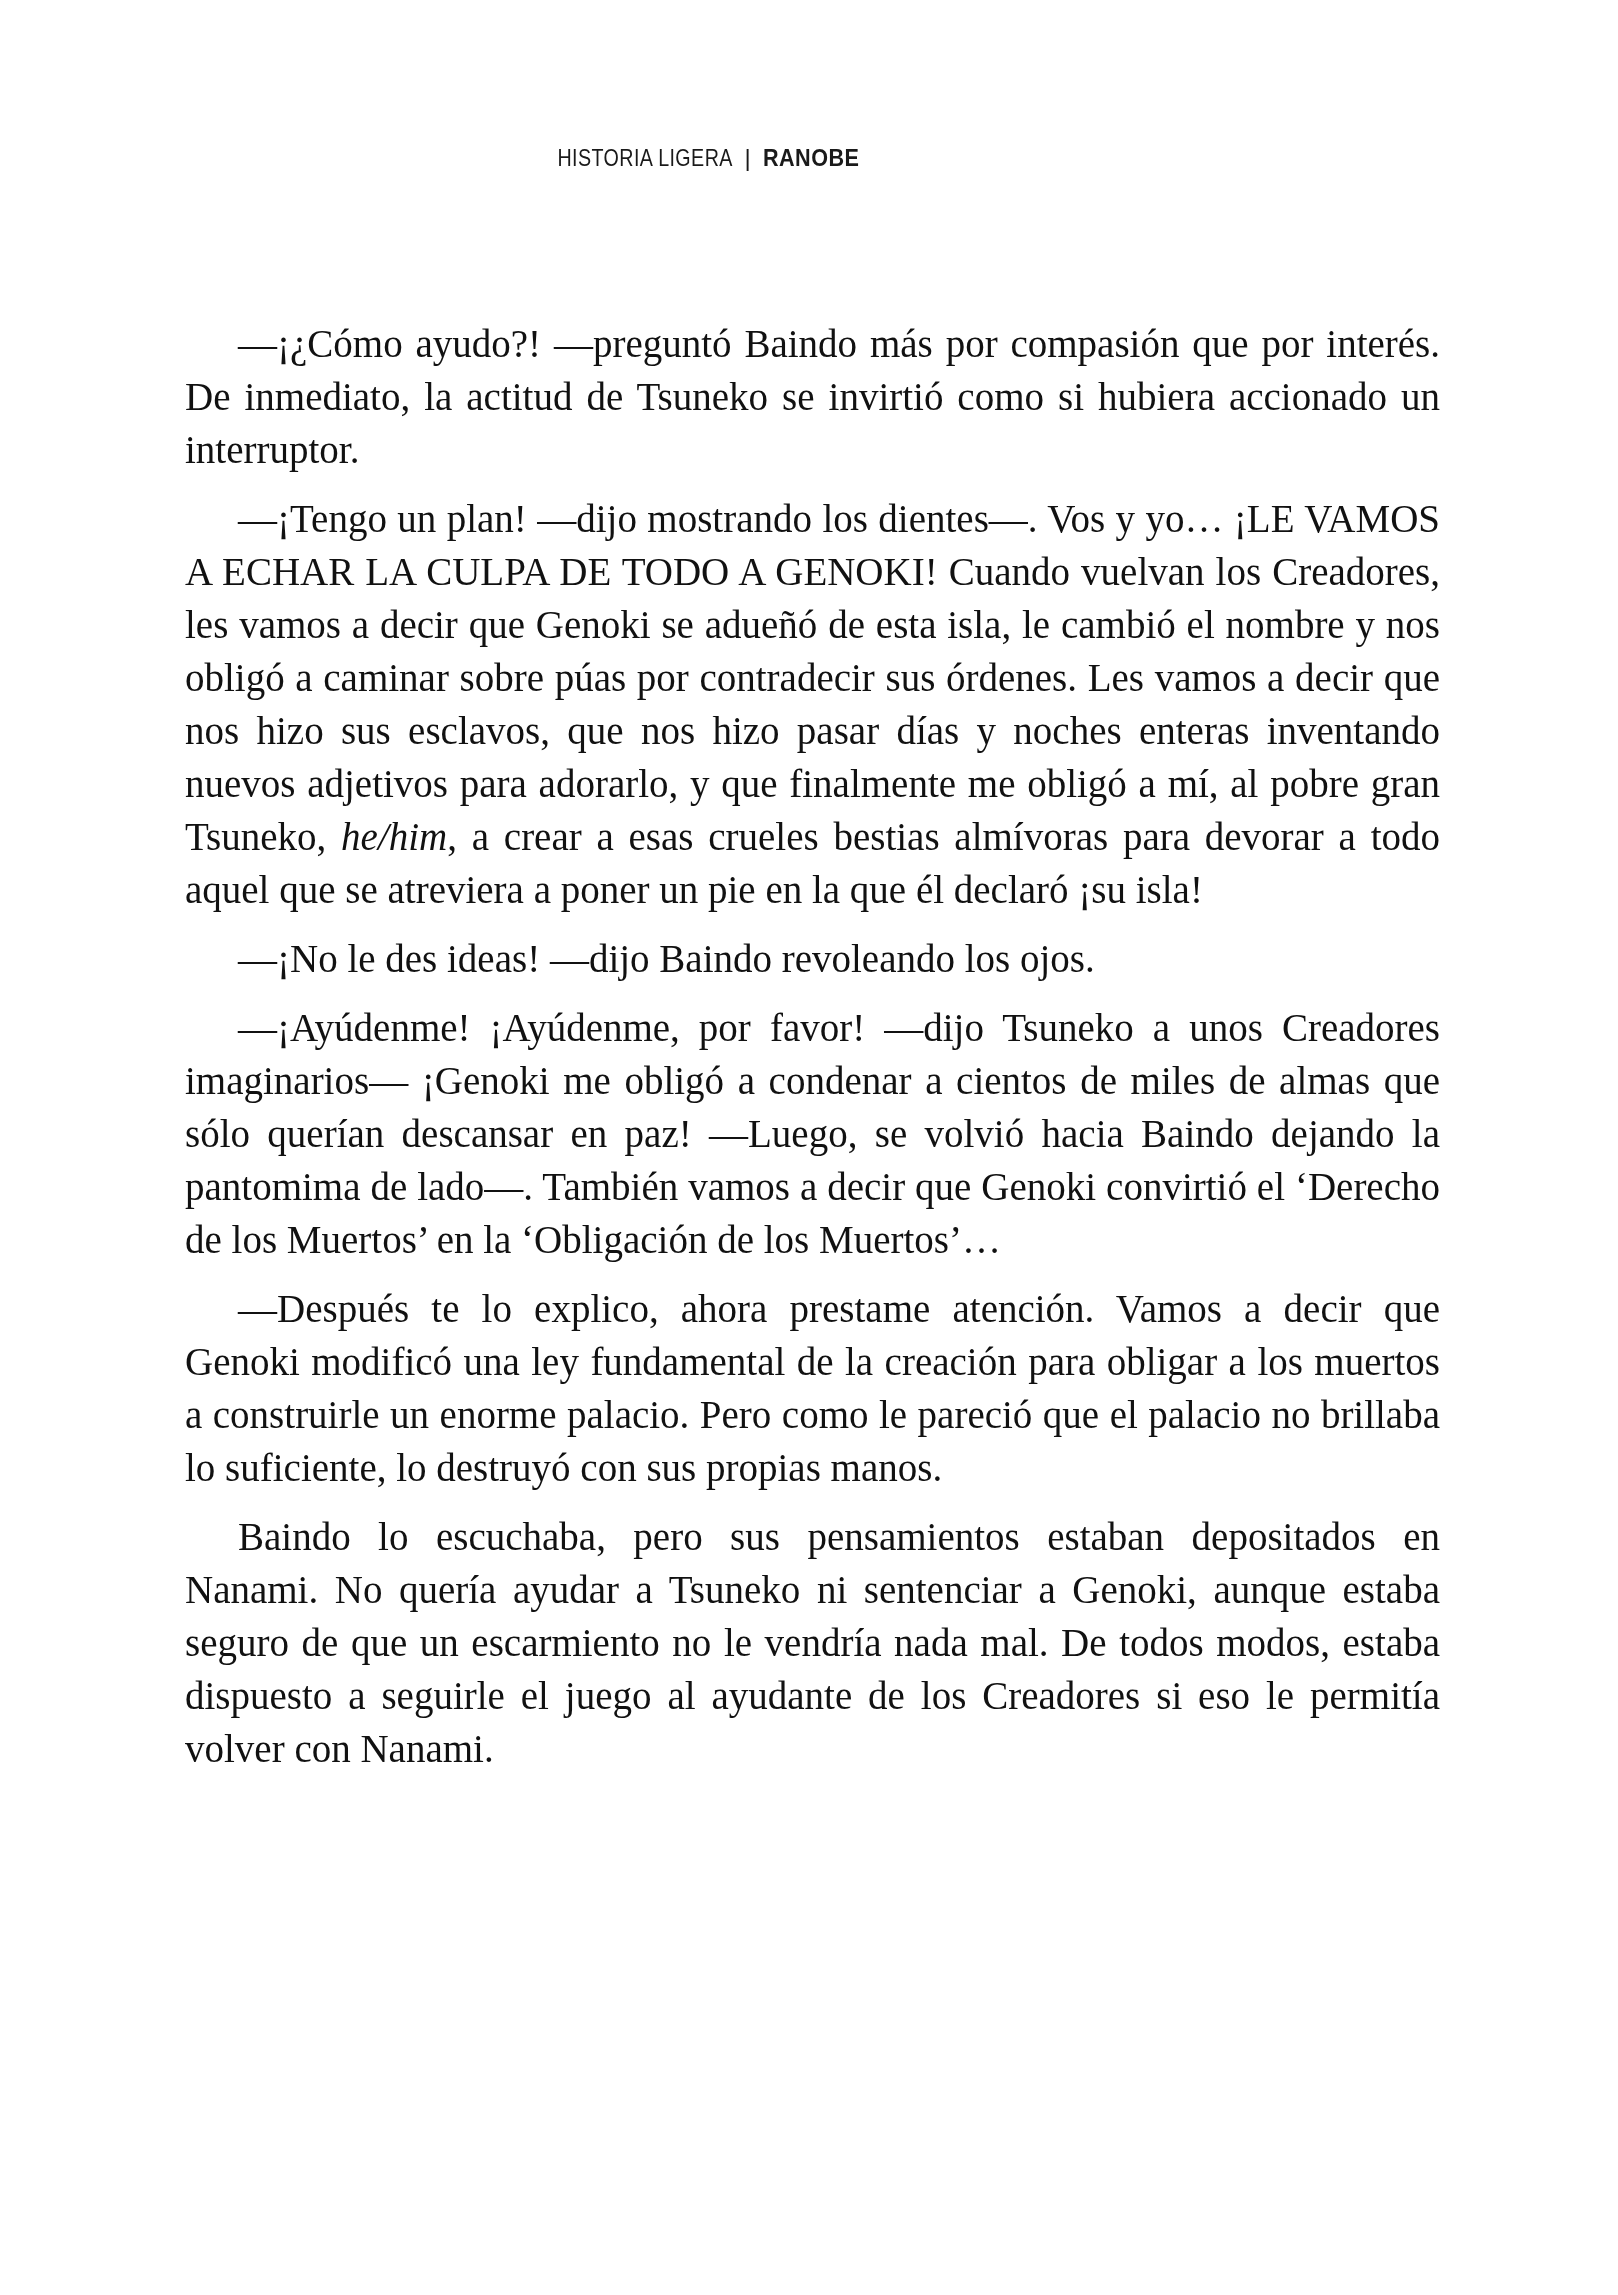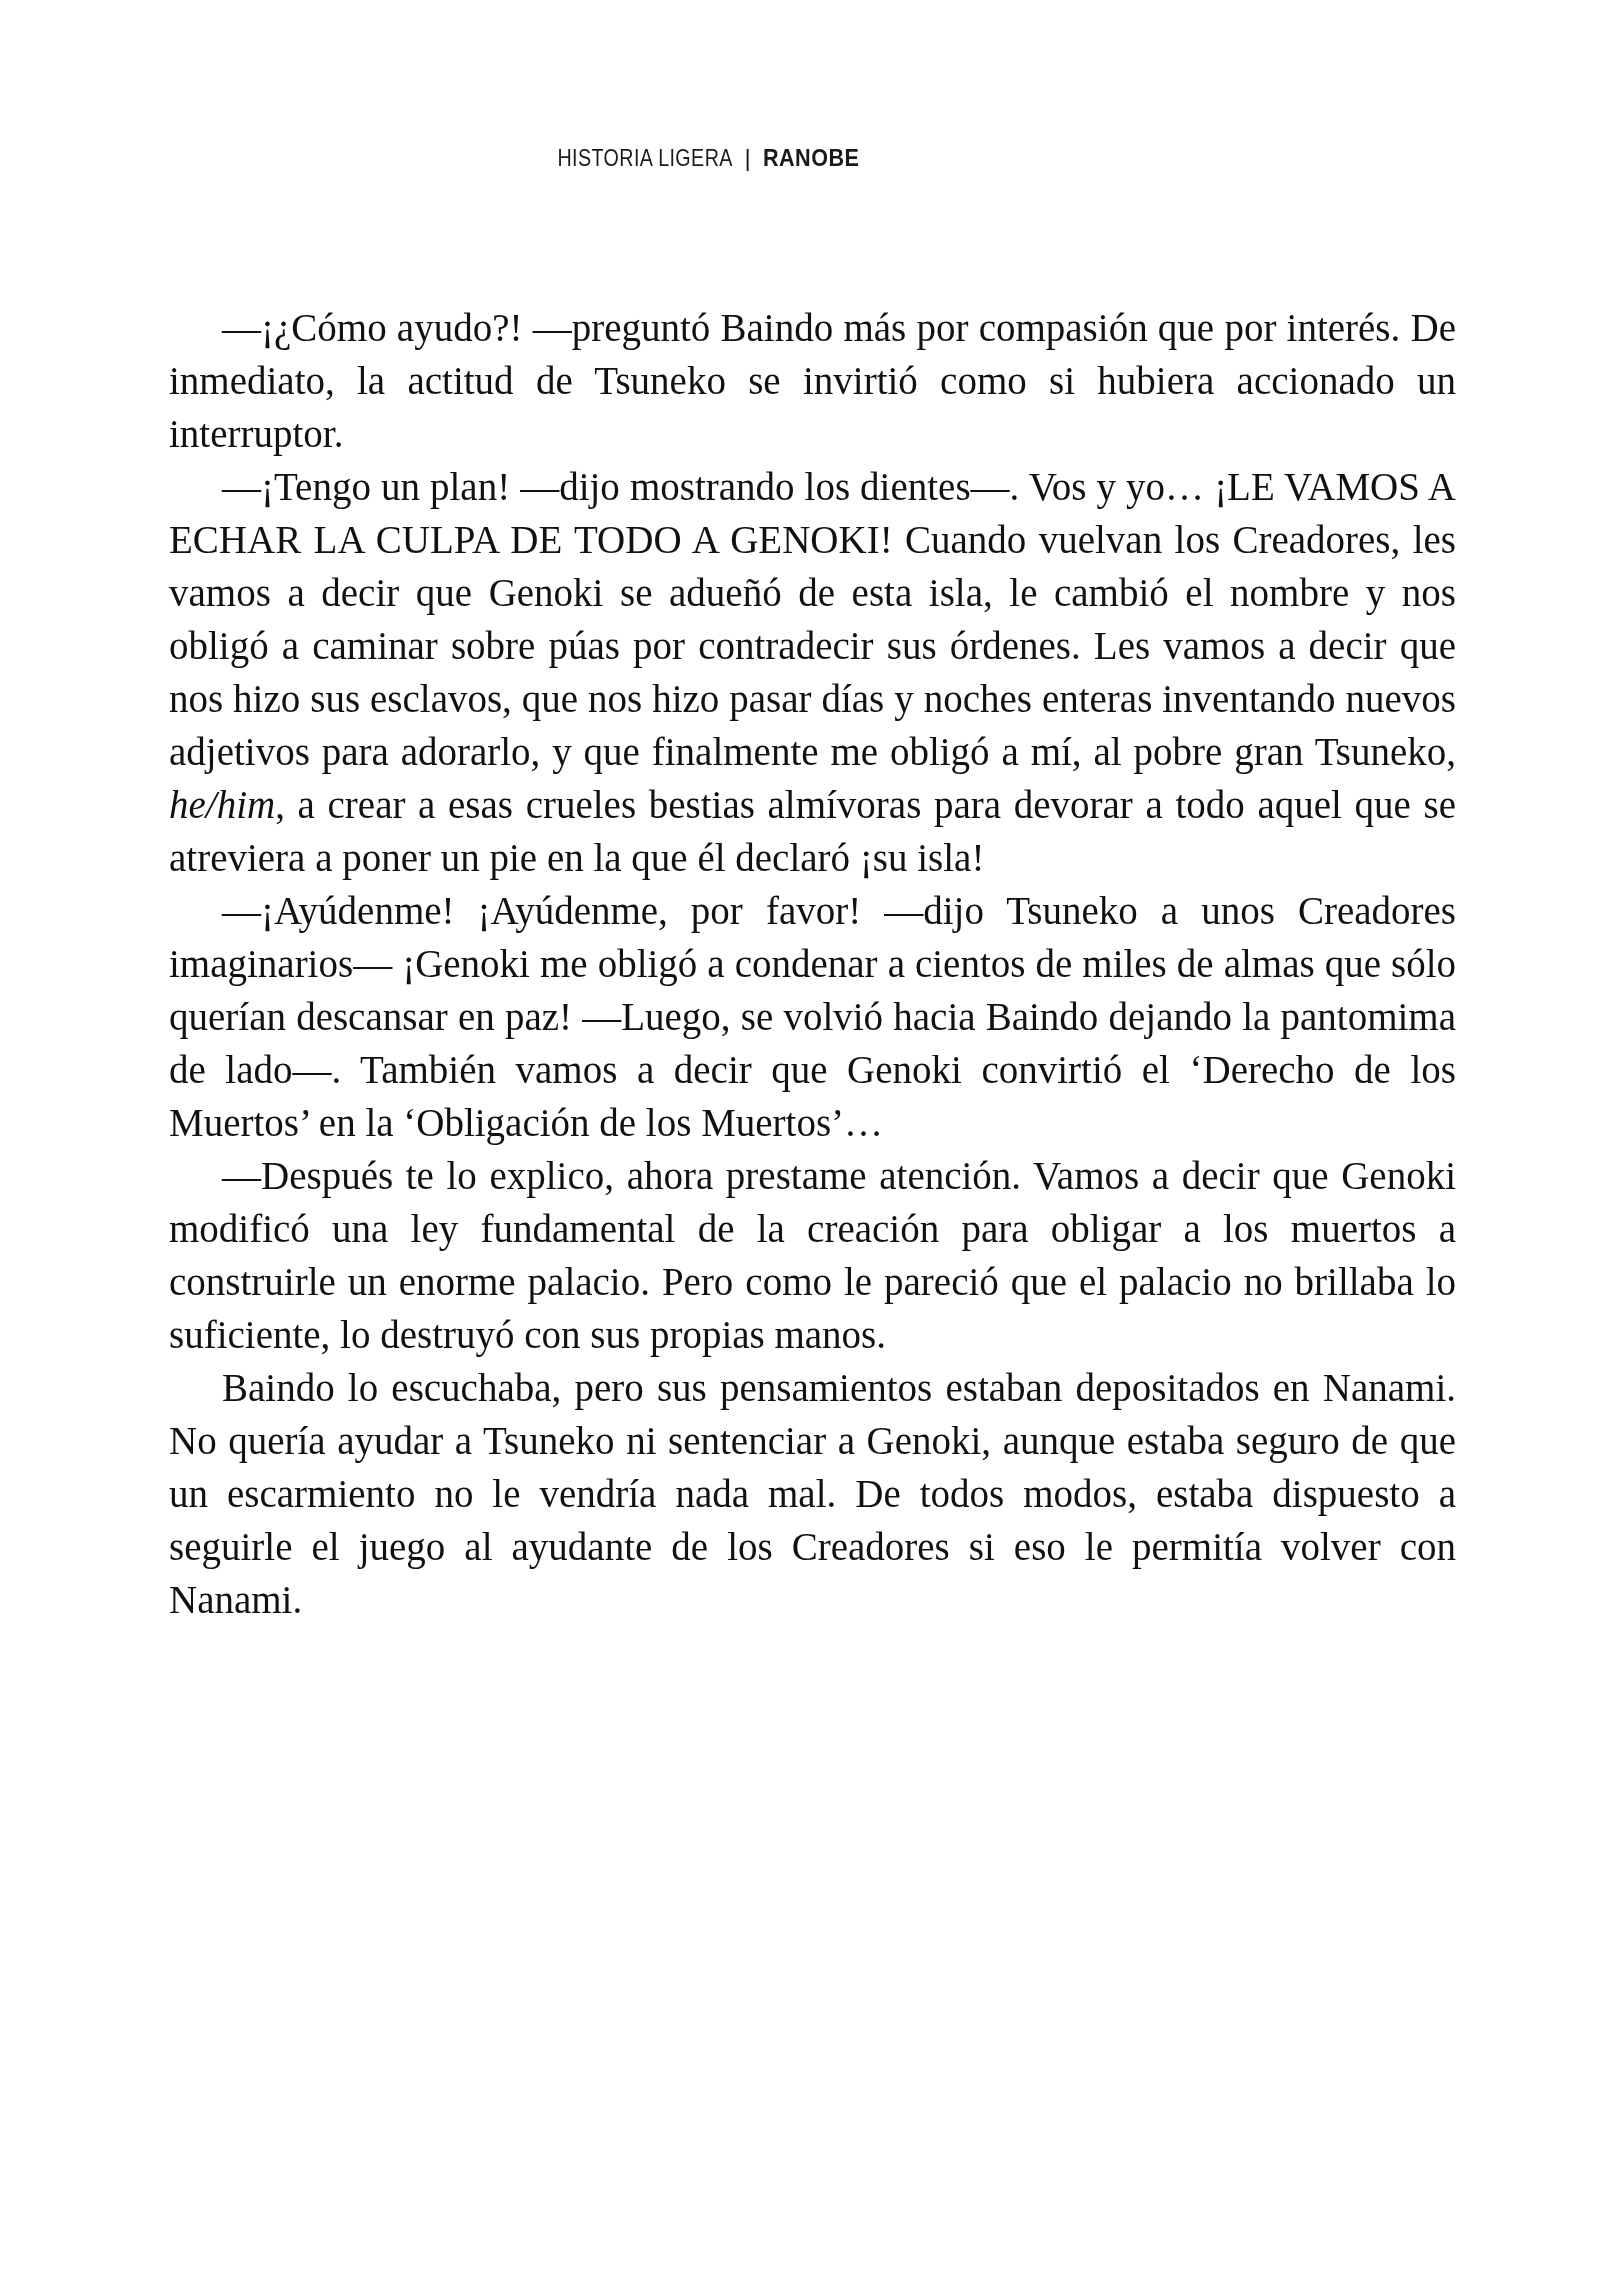--- a/index.html
+++ b/index.html
@@ -47,37 +47,38 @@
       left: 169px;
       width: 1287px;
       font-family: "Liberation Serif", "DejaVu Serif", serif;
       font-size: 39px;
       line-height: 53px;
       text-align: justify;
       hyphens: manual;
       color: #111111;
     }
     .text-block p {
-      margin: 0;
+      margin: 16px;
       text-indent: 53px;
       font-family: Liberation Serif, serif;
     }
     .text-block em {
       font-style: italic;
     }
   </style>
 </head>
 <body>
 
 <div class="running-head">
   <span class="light">HISTORIA LIGERA</span>
   <span class="sep">|</span>
   <span class="bold">RANOBE</span>
 </div>
 
 <div class="text-block">
   <p>—¡¿Cómo ayudo?! —preguntó Baindo más por compasión que por interés. De inmediato, la actitud de Tsuneko se invirtió como si hubiera accionado un interruptor.</p>
   <p><span>—¡Tengo un plan! —dijo mostrando los dientes—. Vos y yo… ¡LE VAMOS A ECHAR LA CULPA DE TODO A GENOKI! Cuando vuelvan los Creadores, les vamos a decir que Genoki se adueñó de esta isla, le cambió el nombre y nos obligó a caminar sobre púas por contradecir sus órdenes. Les vamos a decir que nos hizo sus esclavos, que nos hizo pasar días y noches enteras inventando nuevos adjetivos para adorarlo, y que finalmente me obligó a mí, al pobre gran Tsuneko, </span><em>he/him</em><span>, a crear a esas crueles bestias almívoras para devorar a todo aquel que se atreviera a poner un pie en la que él declaró ¡su isla!</span></p>
+  <p>—¡No le des ideas! —dijo Baindo revoleando los ojos.</p>
   <p>—¡Ayúdenme! ¡Ayúdenme, por favor! —dijo Tsuneko a unos Creadores imaginarios— ¡Genoki me obligó a condenar a cientos de miles de almas que sólo querían descansar en paz! —Luego, se volvió hacia Baindo dejando la pantomima de lado—. También vamos a decir que Genoki convirtió el ‘Derecho de los Muertos’ en la ‘Obligación de los Muertos’…</p>
   <p>—Después te lo explico, ahora prestame atención. Vamos a decir que Genoki modificó una ley fundamental de la creación para obligar a los muertos a construirle un enorme palacio. Pero como le pareció que el palacio no brillaba lo suficiente, lo destruyó con sus propias manos.</p>
   <p>Baindo lo escuchaba, pero sus pensamientos estaban depositados en Nanami. No quería ayudar a Tsuneko ni sentenciar a Genoki, aunque estaba seguro de que un escarmiento no le vendría nada mal. De todos modos, estaba dispuesto a seguirle el juego al ayudante de los Creadores si eso le permitía volver con Nanami.</p>
 </div>
 
 
 </body></html>

